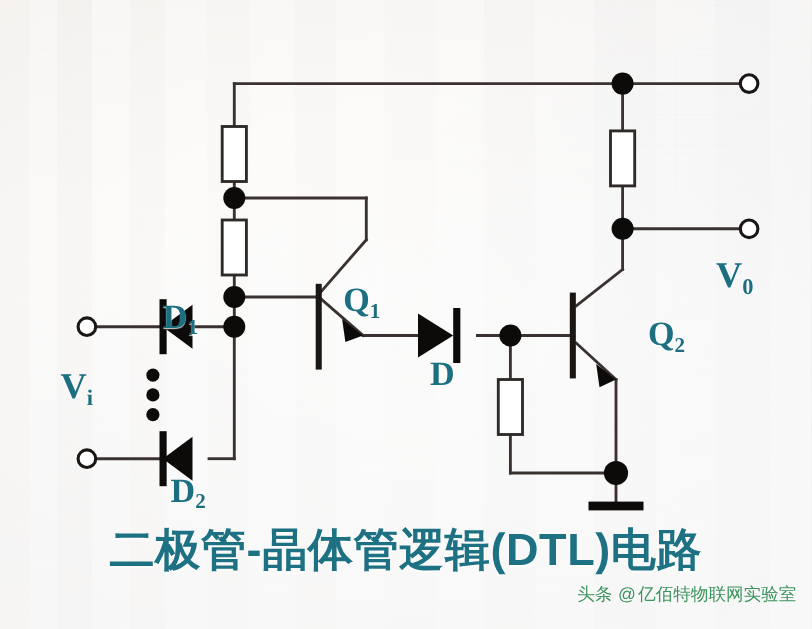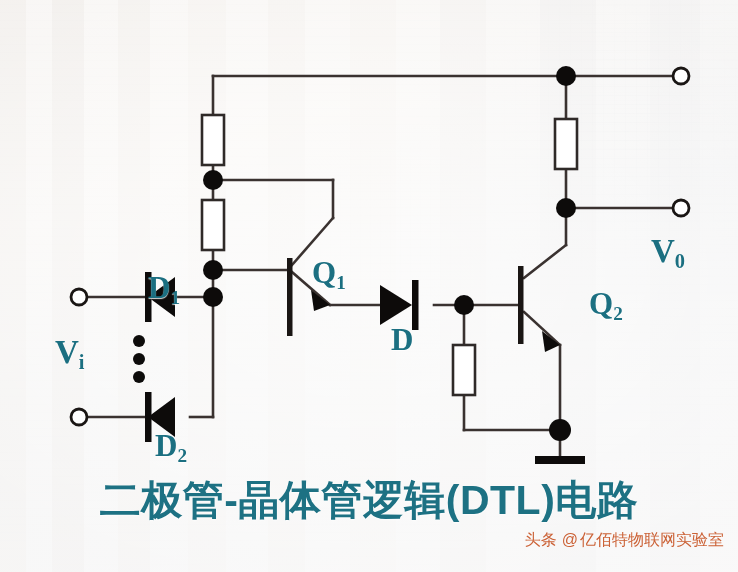--- a/index.html
+++ b/index.html
@@ -155,21 +155,21 @@
     text-shadow: 0 1px 2px rgba(255,255,255,0.8);
   }
 
   
   .watermark {
     position: absolute;
     right: 14px;
     top: 530px;
     font-family: "Liberation Sans", sans-serif;
     font-size: 16px;
-    color: #c2410c;
+    color: #15803d;
     opacity: 0.82;
     white-space: nowrap;
   }
   .watermark .wm-at { margin: 0 2px 0 5px; }
 </style>
 </head>
 <body>
 
 <div id="root">
 

